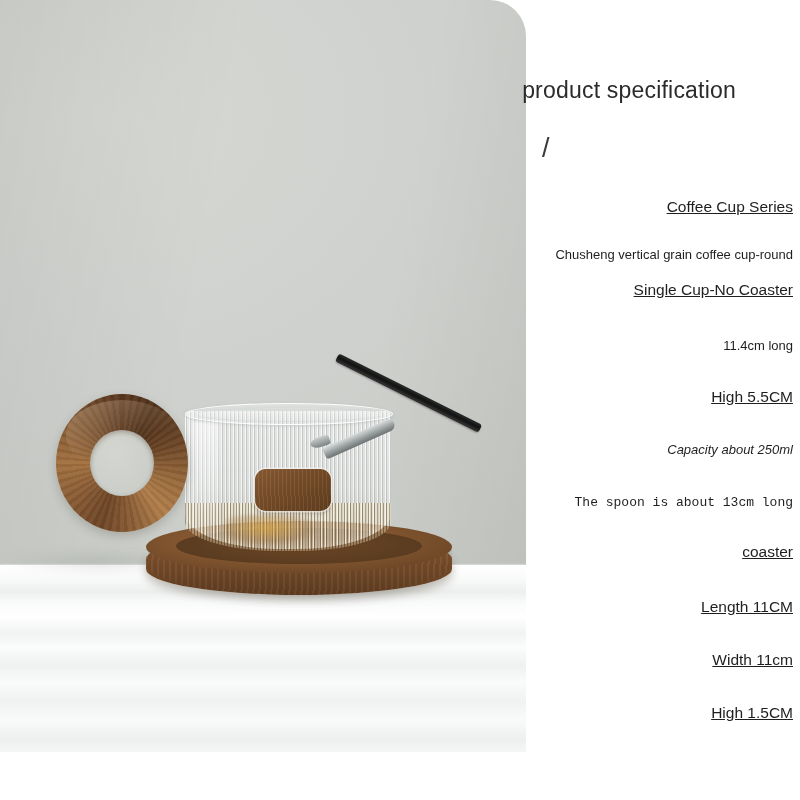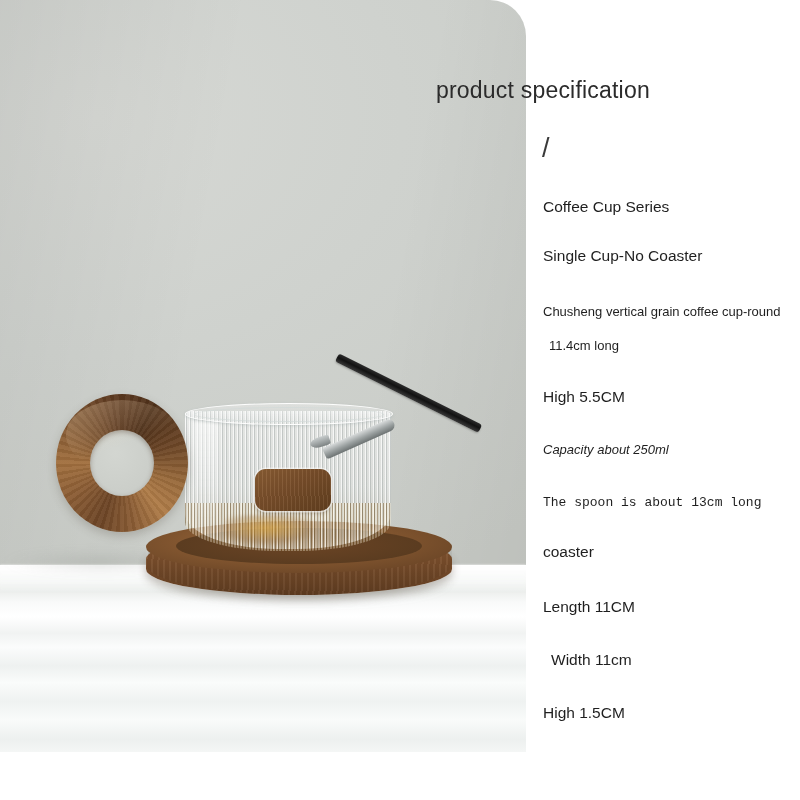--- a/index.html
+++ b/index.html
@@ -7,20 +7,21 @@
     padding: 0;
     background: #ffffff;
   }
   #page {
     position: relative;
     width: 800px;
     height: 752px;
     overflow: hidden;
     background: #ffffff;
     font-family: "Liberation Sans", sans-serif;
+    text-align: right;
   }
 
   
   .photo {
     position: absolute;
     left: 0; top: 0;
     width: 526px; height: 800px;
     overflow: hidden;
   }
   
@@ -310,21 +311,21 @@
   }
   .spec-list {
     position: absolute;
     left: 17px; top: 198px;
     width: 250px;
   }
   .line {
     color: #1f1f1f;
     line-height: 1.22;
   }
-  .line.lg { font-size: 15.5px; }
+  .line.lg { font-size: 15.5px; text-decoration: underline; }
   .line.sm { font-size: 13px; }
   .line.indent { padding-left: 6px; }
 </style>
 </head>
 <body>
 
 <div id="page">
 
   <div class="photo">
 
@@ -367,22 +368,22 @@
     <div class="spoon-handle"></div>
   </div>
 
   <div class="spec">
     <div class="spec-title">product specification</div>
     <div class="spec-slash">/</div>
 
     <div class="spec-list">
       <div class="line lg" style="margin-bottom:30px;">Coffee Cup Series</div>
 
+      <div class="line sm" style="margin-bottom:18px;">Chusheng vertical grain coffee cup-round</div>
       <div class="line lg" style="margin-bottom:38px;">Single Cup-No Coaster</div>
-      <div class="line sm" style="margin-bottom:18px;">Chusheng vertical grain coffee cup-round</div>
       <div class="line sm indent" style="margin-bottom:34px;">11.4cm long</div>
       <div class="line lg" style="margin-bottom:36px;">High 5.5CM</div>
       <div class="line sm" style="margin-bottom:37px;font-style:italic;">Capacity about 250ml</div>
       <div class="line sm" style="margin-bottom:32px;font-family:Liberation Mono, monospace;">The spoon is about 13cm long</div>
 
       <div class="line lg" style="margin-bottom:36px;">coaster</div>
 
       <div class="line lg" style="margin-bottom:34px;">Length 11CM</div>
       <div class="line lg" style="margin-bottom:34px;margin-left:8px;">Width 11cm</div>
       <div class="line lg">High 1.5CM</div>

